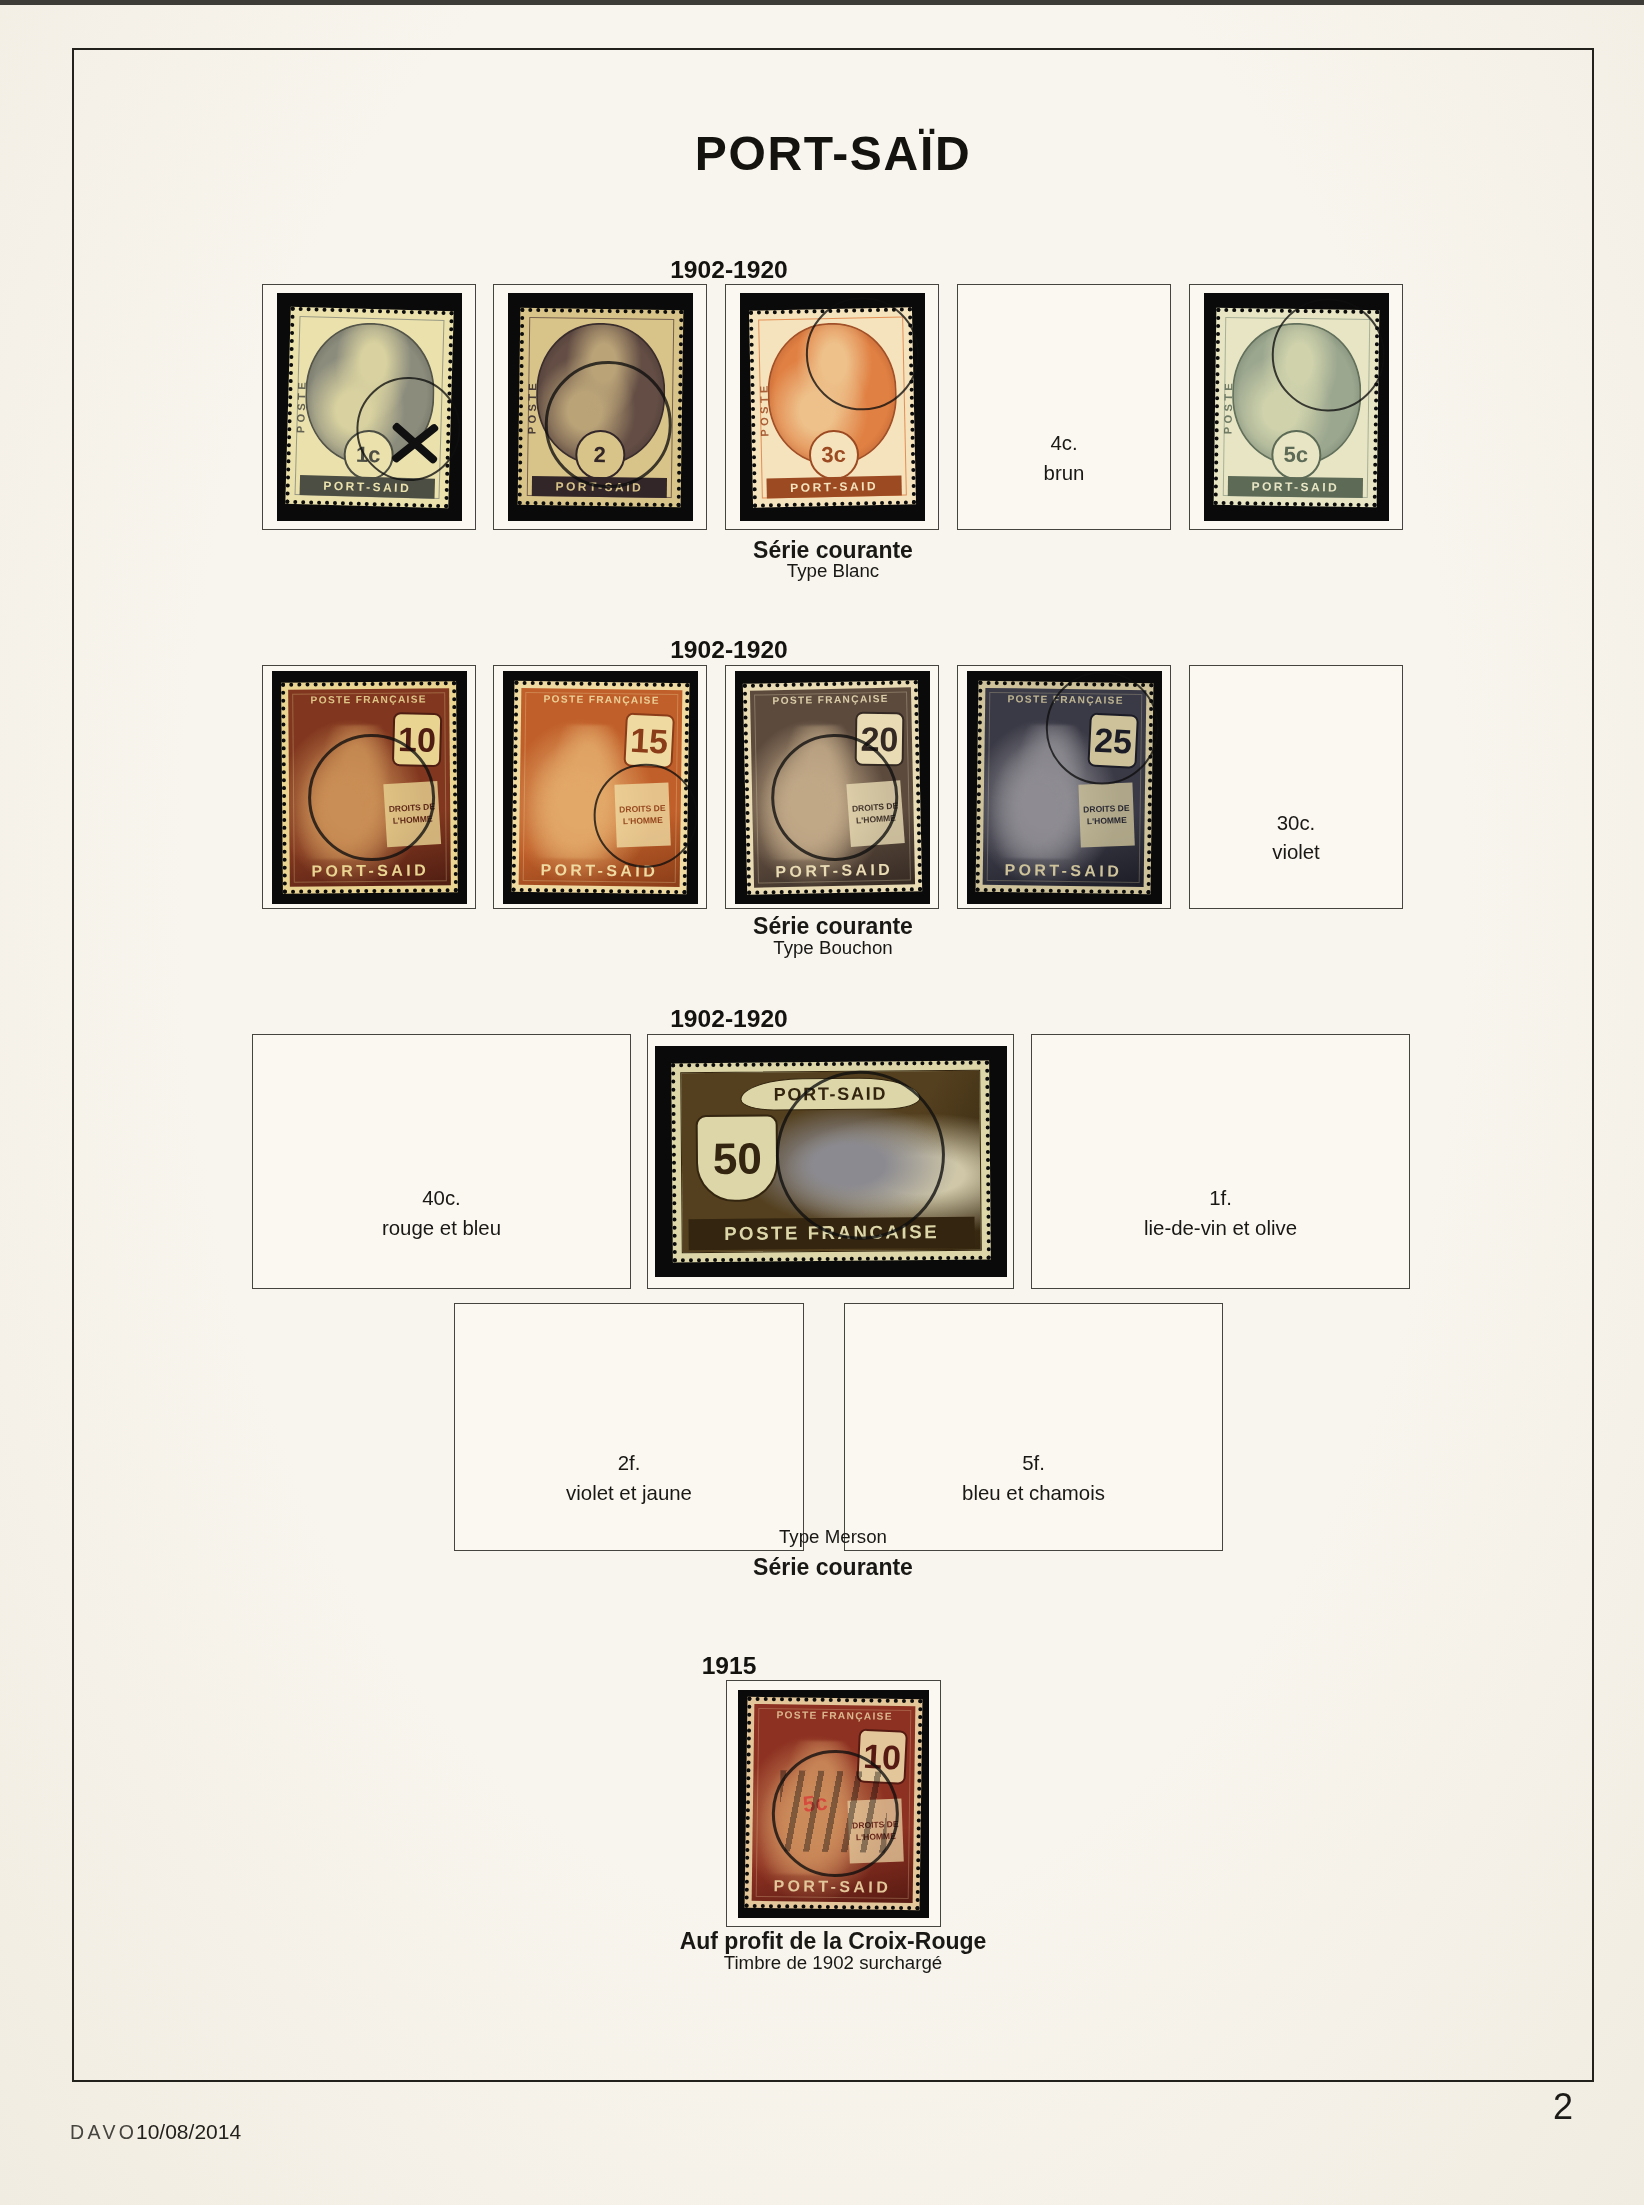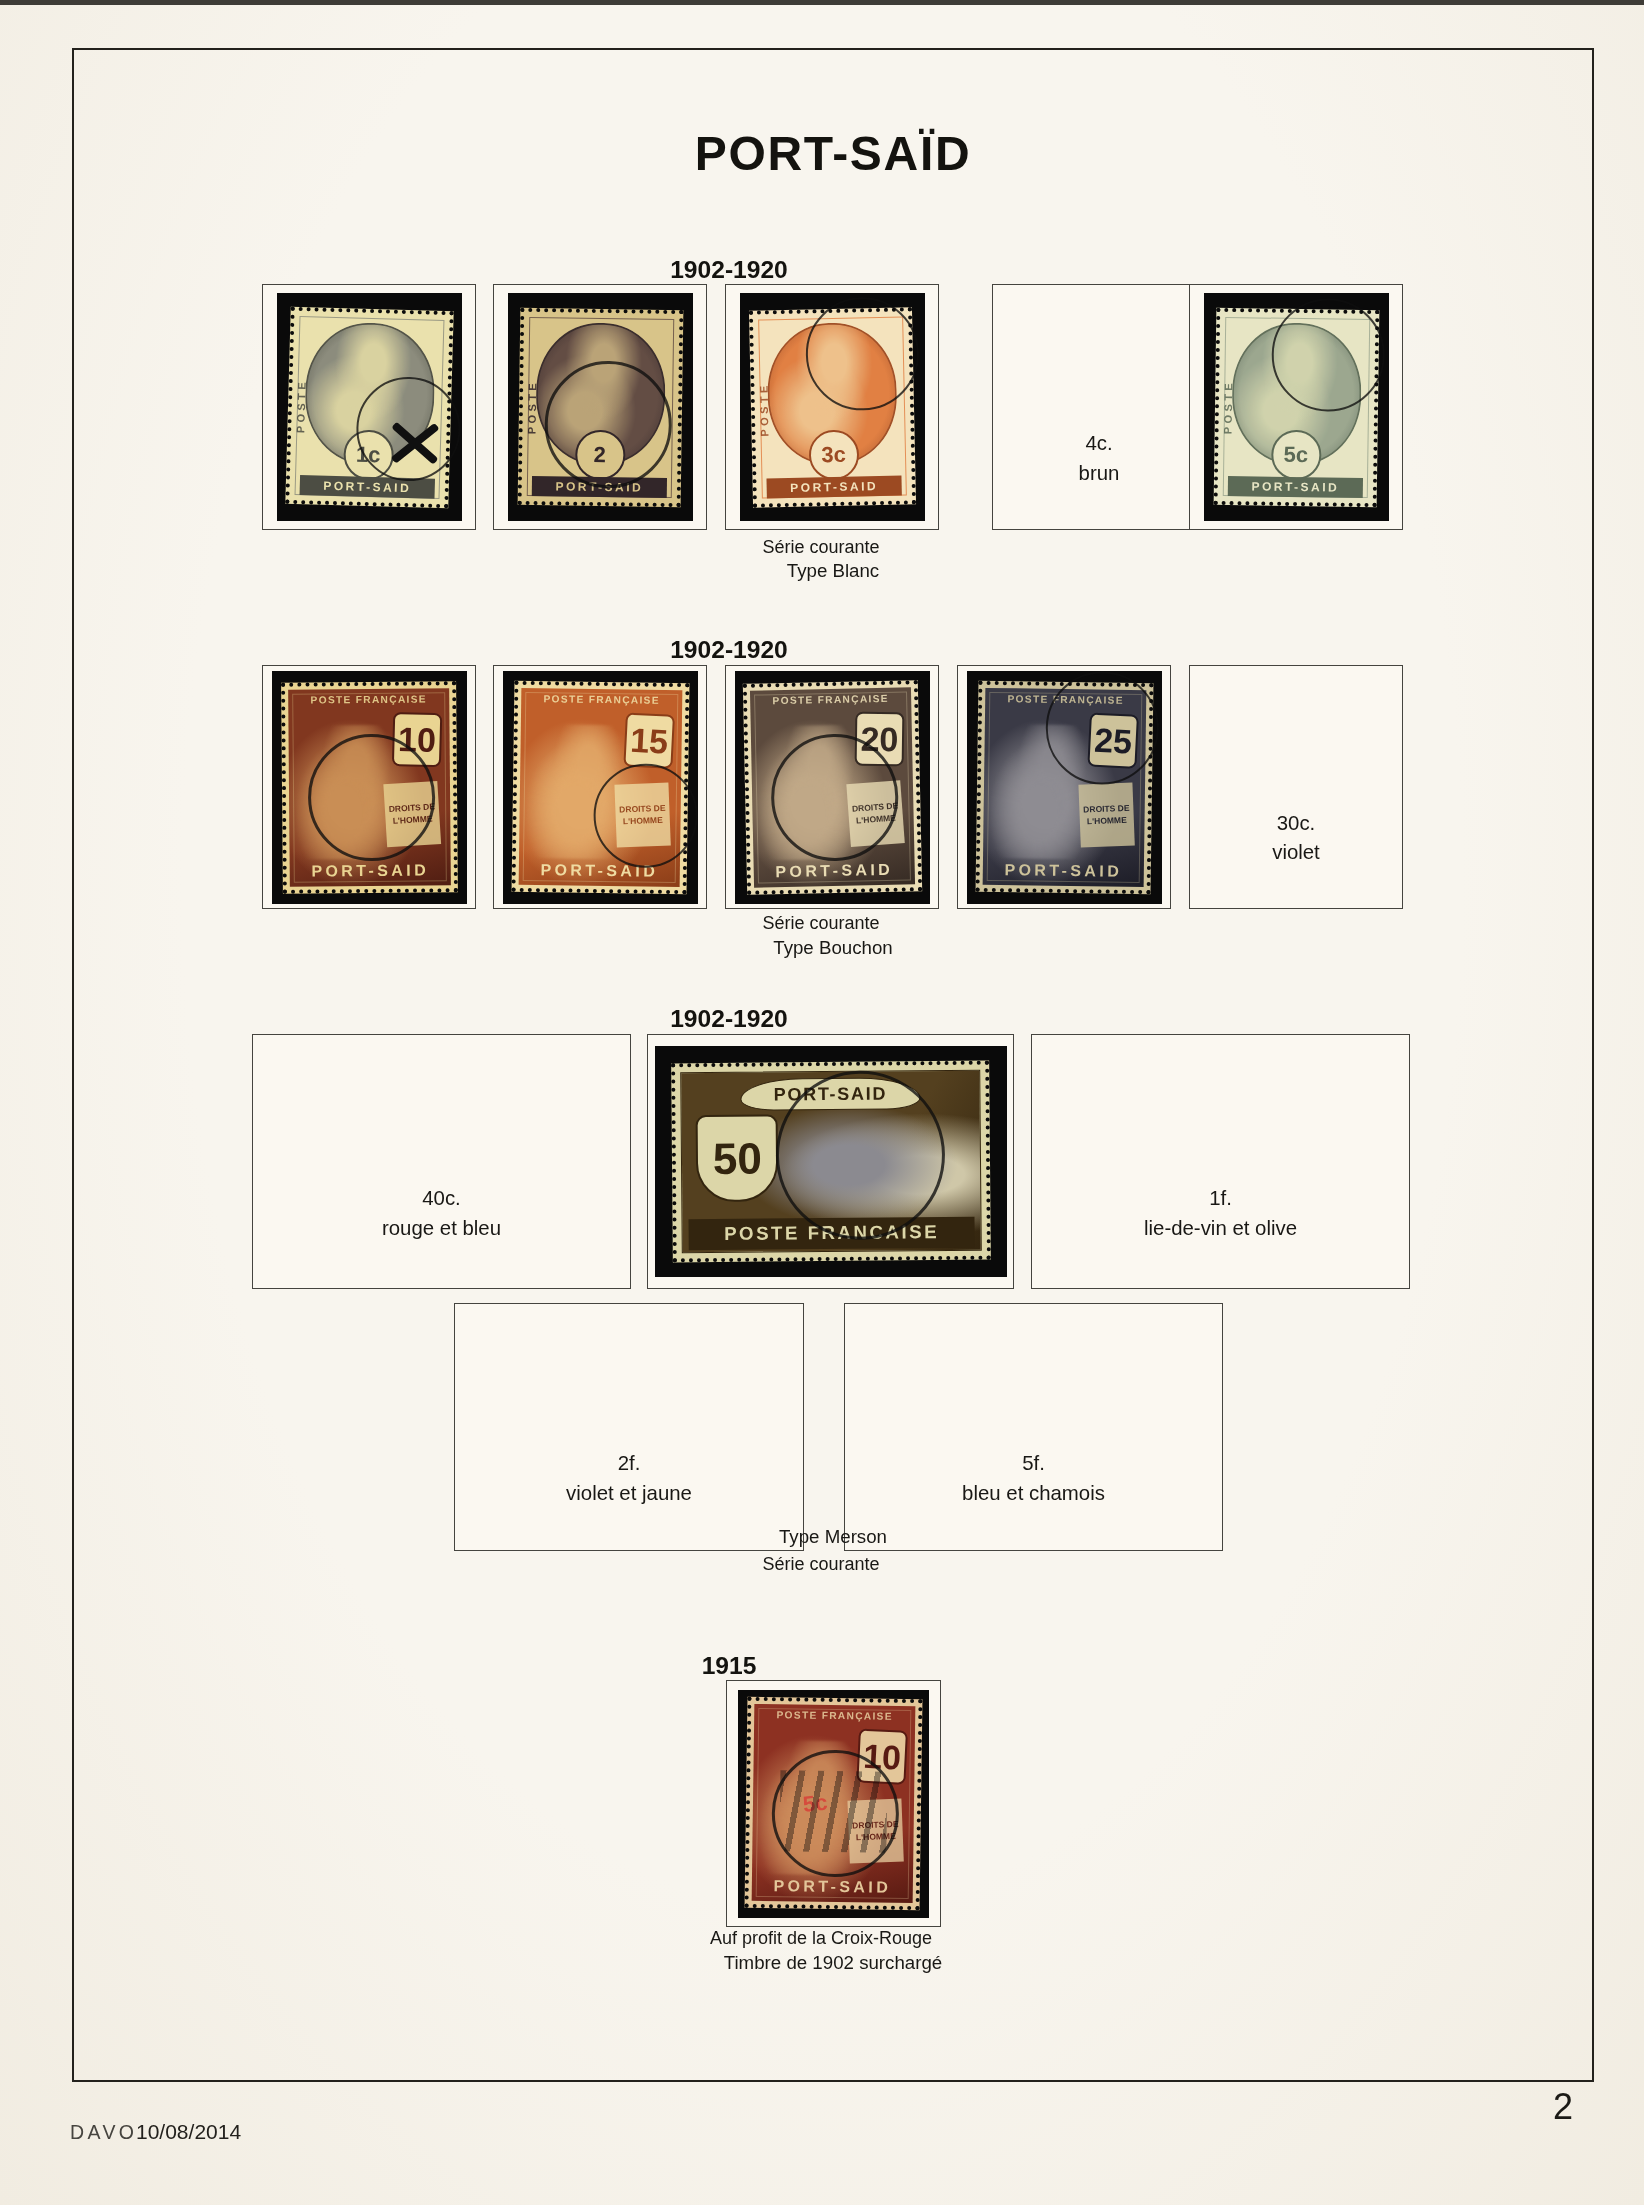--- a/index.html
+++ b/index.html
@@ -8,22 +8,22 @@
     background:radial-gradient(ellipse at 50% 40%, #f8f5ee 55%, #f1ece1 100%);
     font-family:"Liberation Sans", sans-serif;color:#1b1a17;
   }
   .top-strip{position:absolute;left:0;top:0;width:100%;height:5.1px;background:#3e3c37;}
   .page-frame{position:absolute;left:72px;top:48px;width:1522px;height:2034px;
     border:2.5px solid #23211c;box-sizing:border-box;}
   .page-title{position:absolute;left:72px;top:126px;width:1522px;text-align:center;
     font-size:48px;font-weight:600;letter-spacing:1.7px;color:#14130f;}
   .section-heading{position:absolute;left:72px;width:1314px;text-align:center;
     font-size:24.6px;font-weight:700;color:#14130f;}
-  .caption-1{position:absolute;left:60px;width:1522px;text-align:center;
-    font-size:18px;font-weight:400;color:#191815;}
+  .caption-1{position:absolute;left:72px;width:1522px;text-align:center;
+    font-size:23px;font-weight:700;color:#191815;}
   .caption-2{position:absolute;left:72px;width:1522px;text-align:center;
     font-size:18.7px;font-weight:500;color:#191815;}
   .slot{position:absolute;background:#fbf8f1;border:1.7px solid #45443f;box-sizing:border-box;
     display:flex;align-items:center;justify-content:center;}
   .slot-label{position:absolute;left:0;top:59%;width:100%;text-align:center;
     font-size:20.4px;line-height:1.45;color:#191815;}
   .mount{background:#0a0a0a;display:flex;align-items:center;justify-content:center;flex:none;}
   .mount-s{width:185px;height:228px;}
   .mount-m{width:195px;height:233px;}
   .mount-h{width:352px;height:231px;}
@@ -153,21 +153,21 @@
     <div class="stamp stamp-blanc tilt-b" style="--ink:#e07b3d;--inkdark:#9c4a22;--paper:#f4e3bd;--fig:#eec089">
       <div class="b-vignette"></div>
       <span class="b-side">POSTE</span>
       <div class="b-circle">3c</div>
       <div class="b-tablet">PORT-SAID</div>
       <div class="cds cds-c"></div>
     </div>
   </div>
 </div>
 
-<div class="slot" style="left:992px;top:284px;width:214px;height:246px">
+<div class="slot" style="left:957px;top:284px;width:214px;height:246px">
   <div class="slot-label">
     <div>4c.</div>
     <div>brun</div>
   </div>
 </div>
 
 <div class="slot" style="left:1189px;top:284px;width:214px;height:246px">
   <div class="mount mount-s">
     <div class="stamp stamp-blanc tilt-c" style="--ink:#98a48d;--inkdark:#5c6a56;--paper:#e7e5c4;--fig:#cfd2ab">
       <div class="b-vignette"></div>

